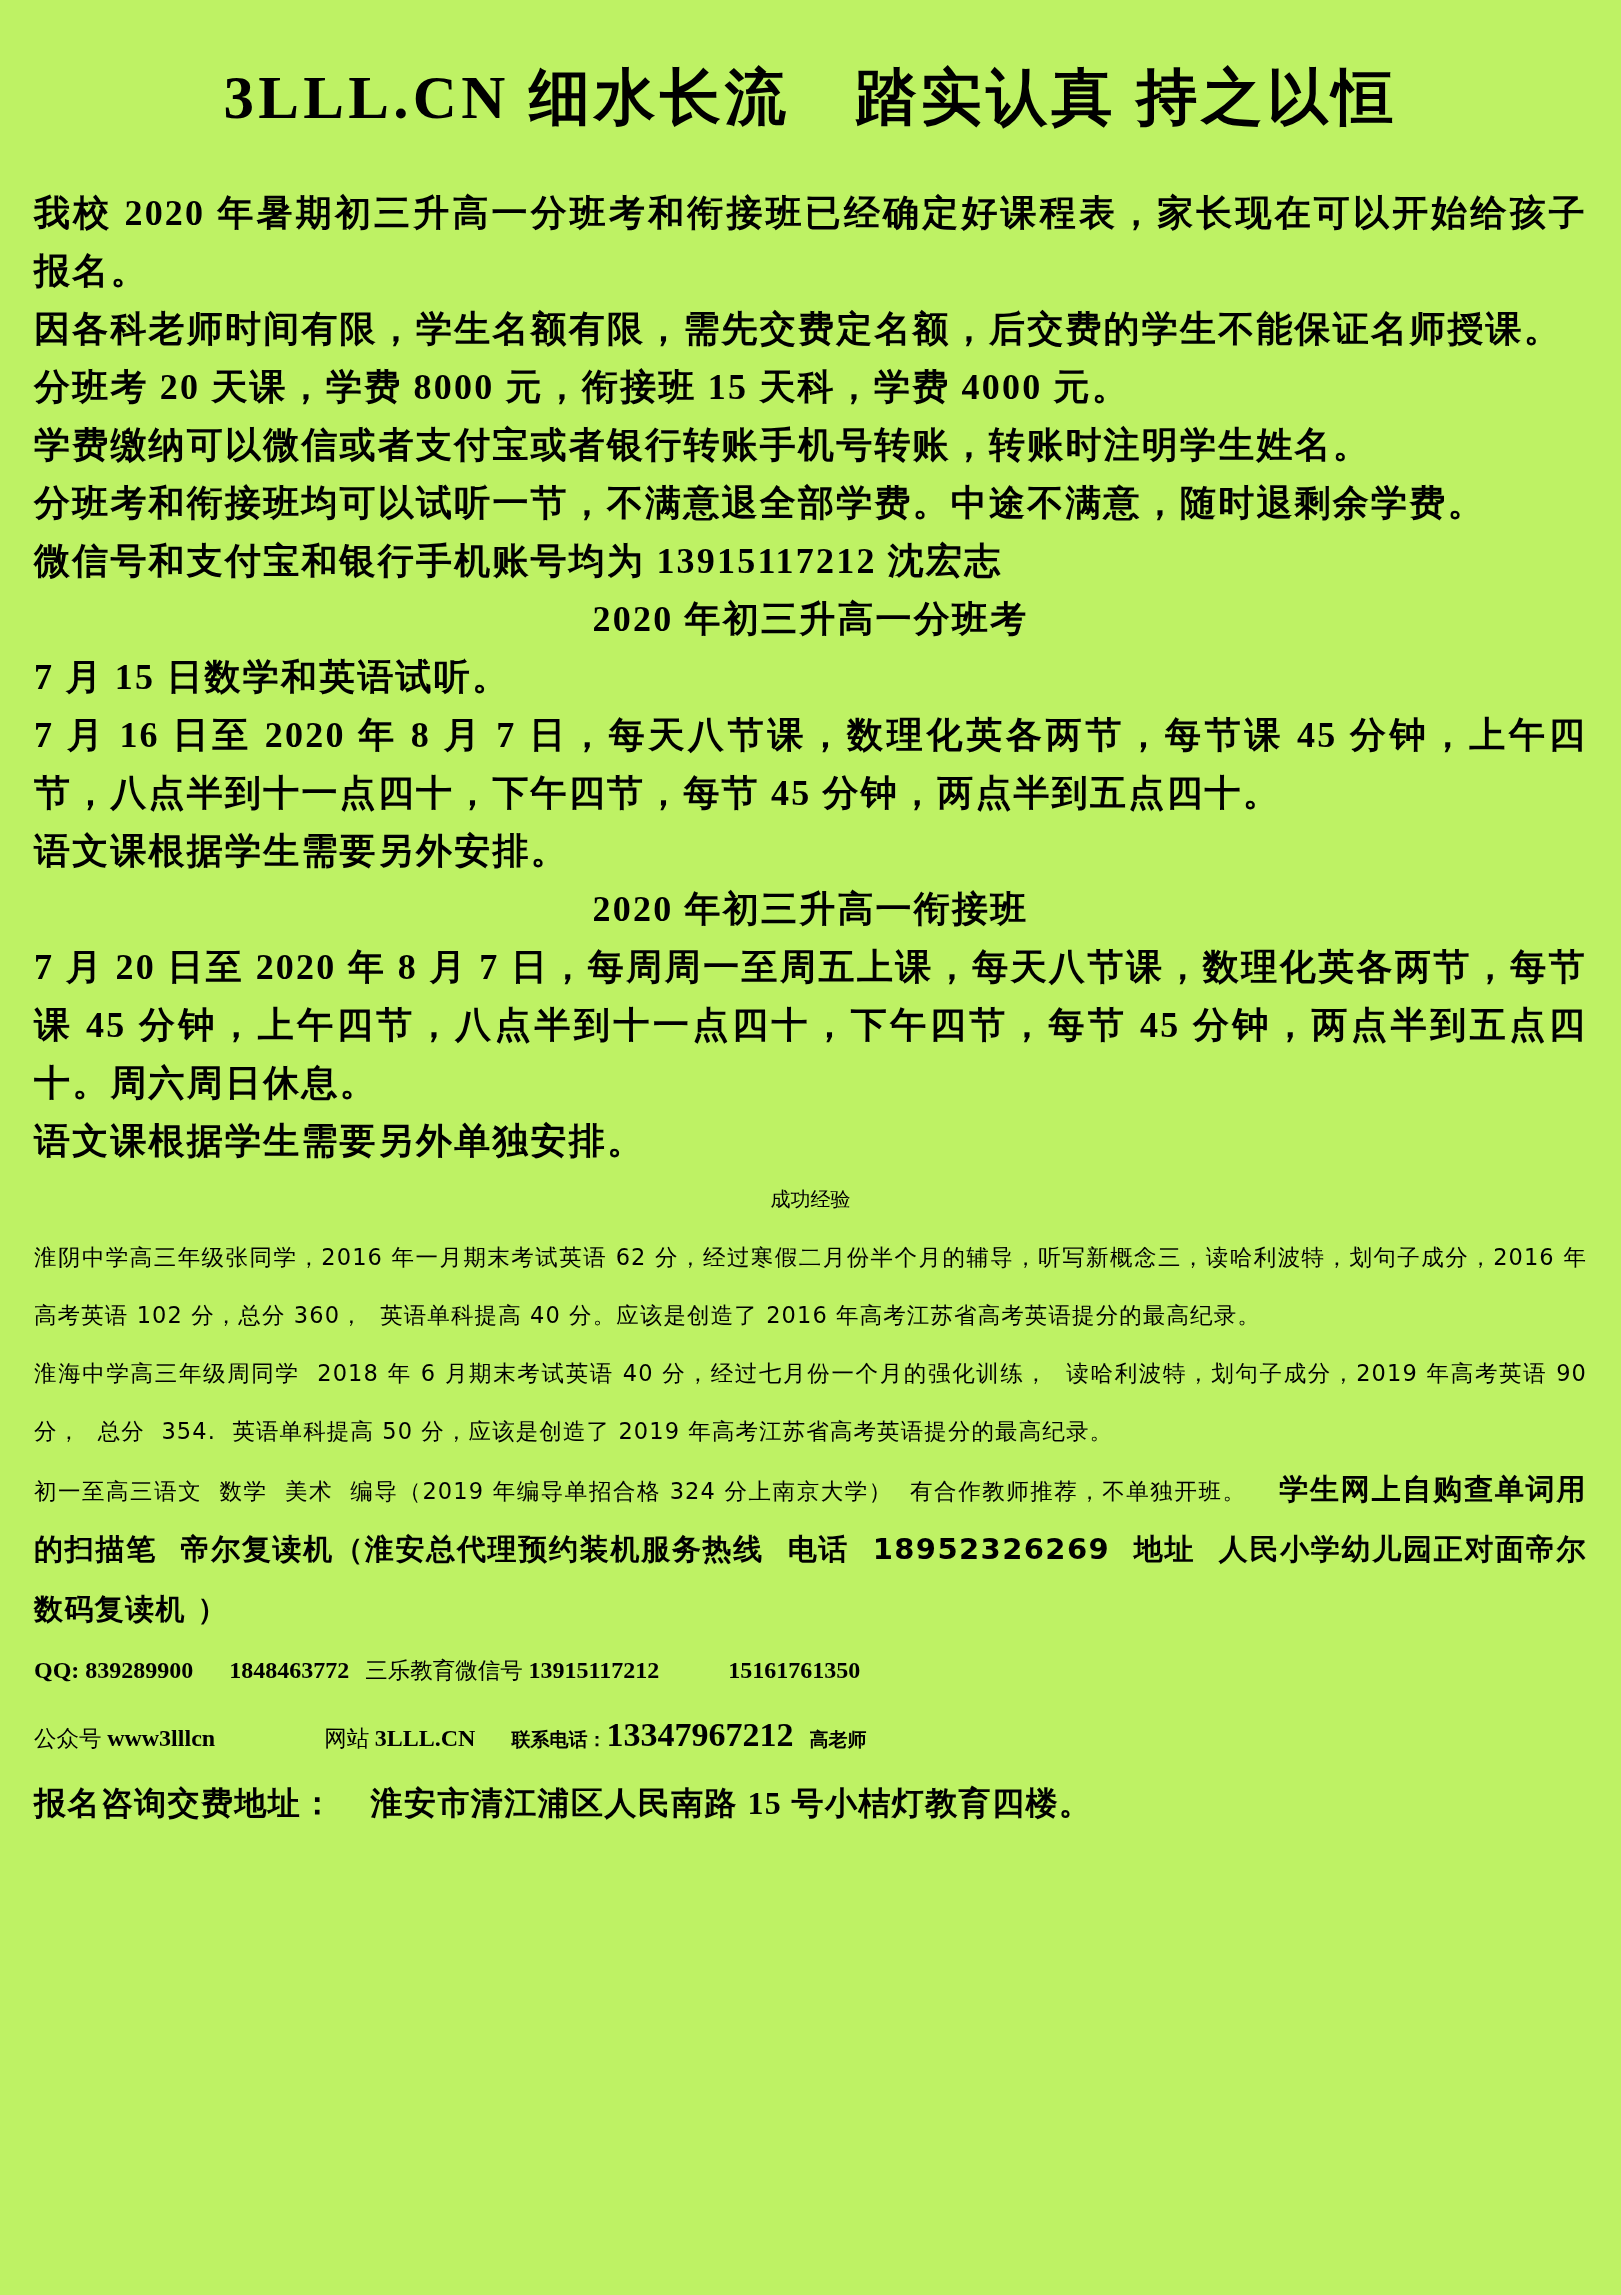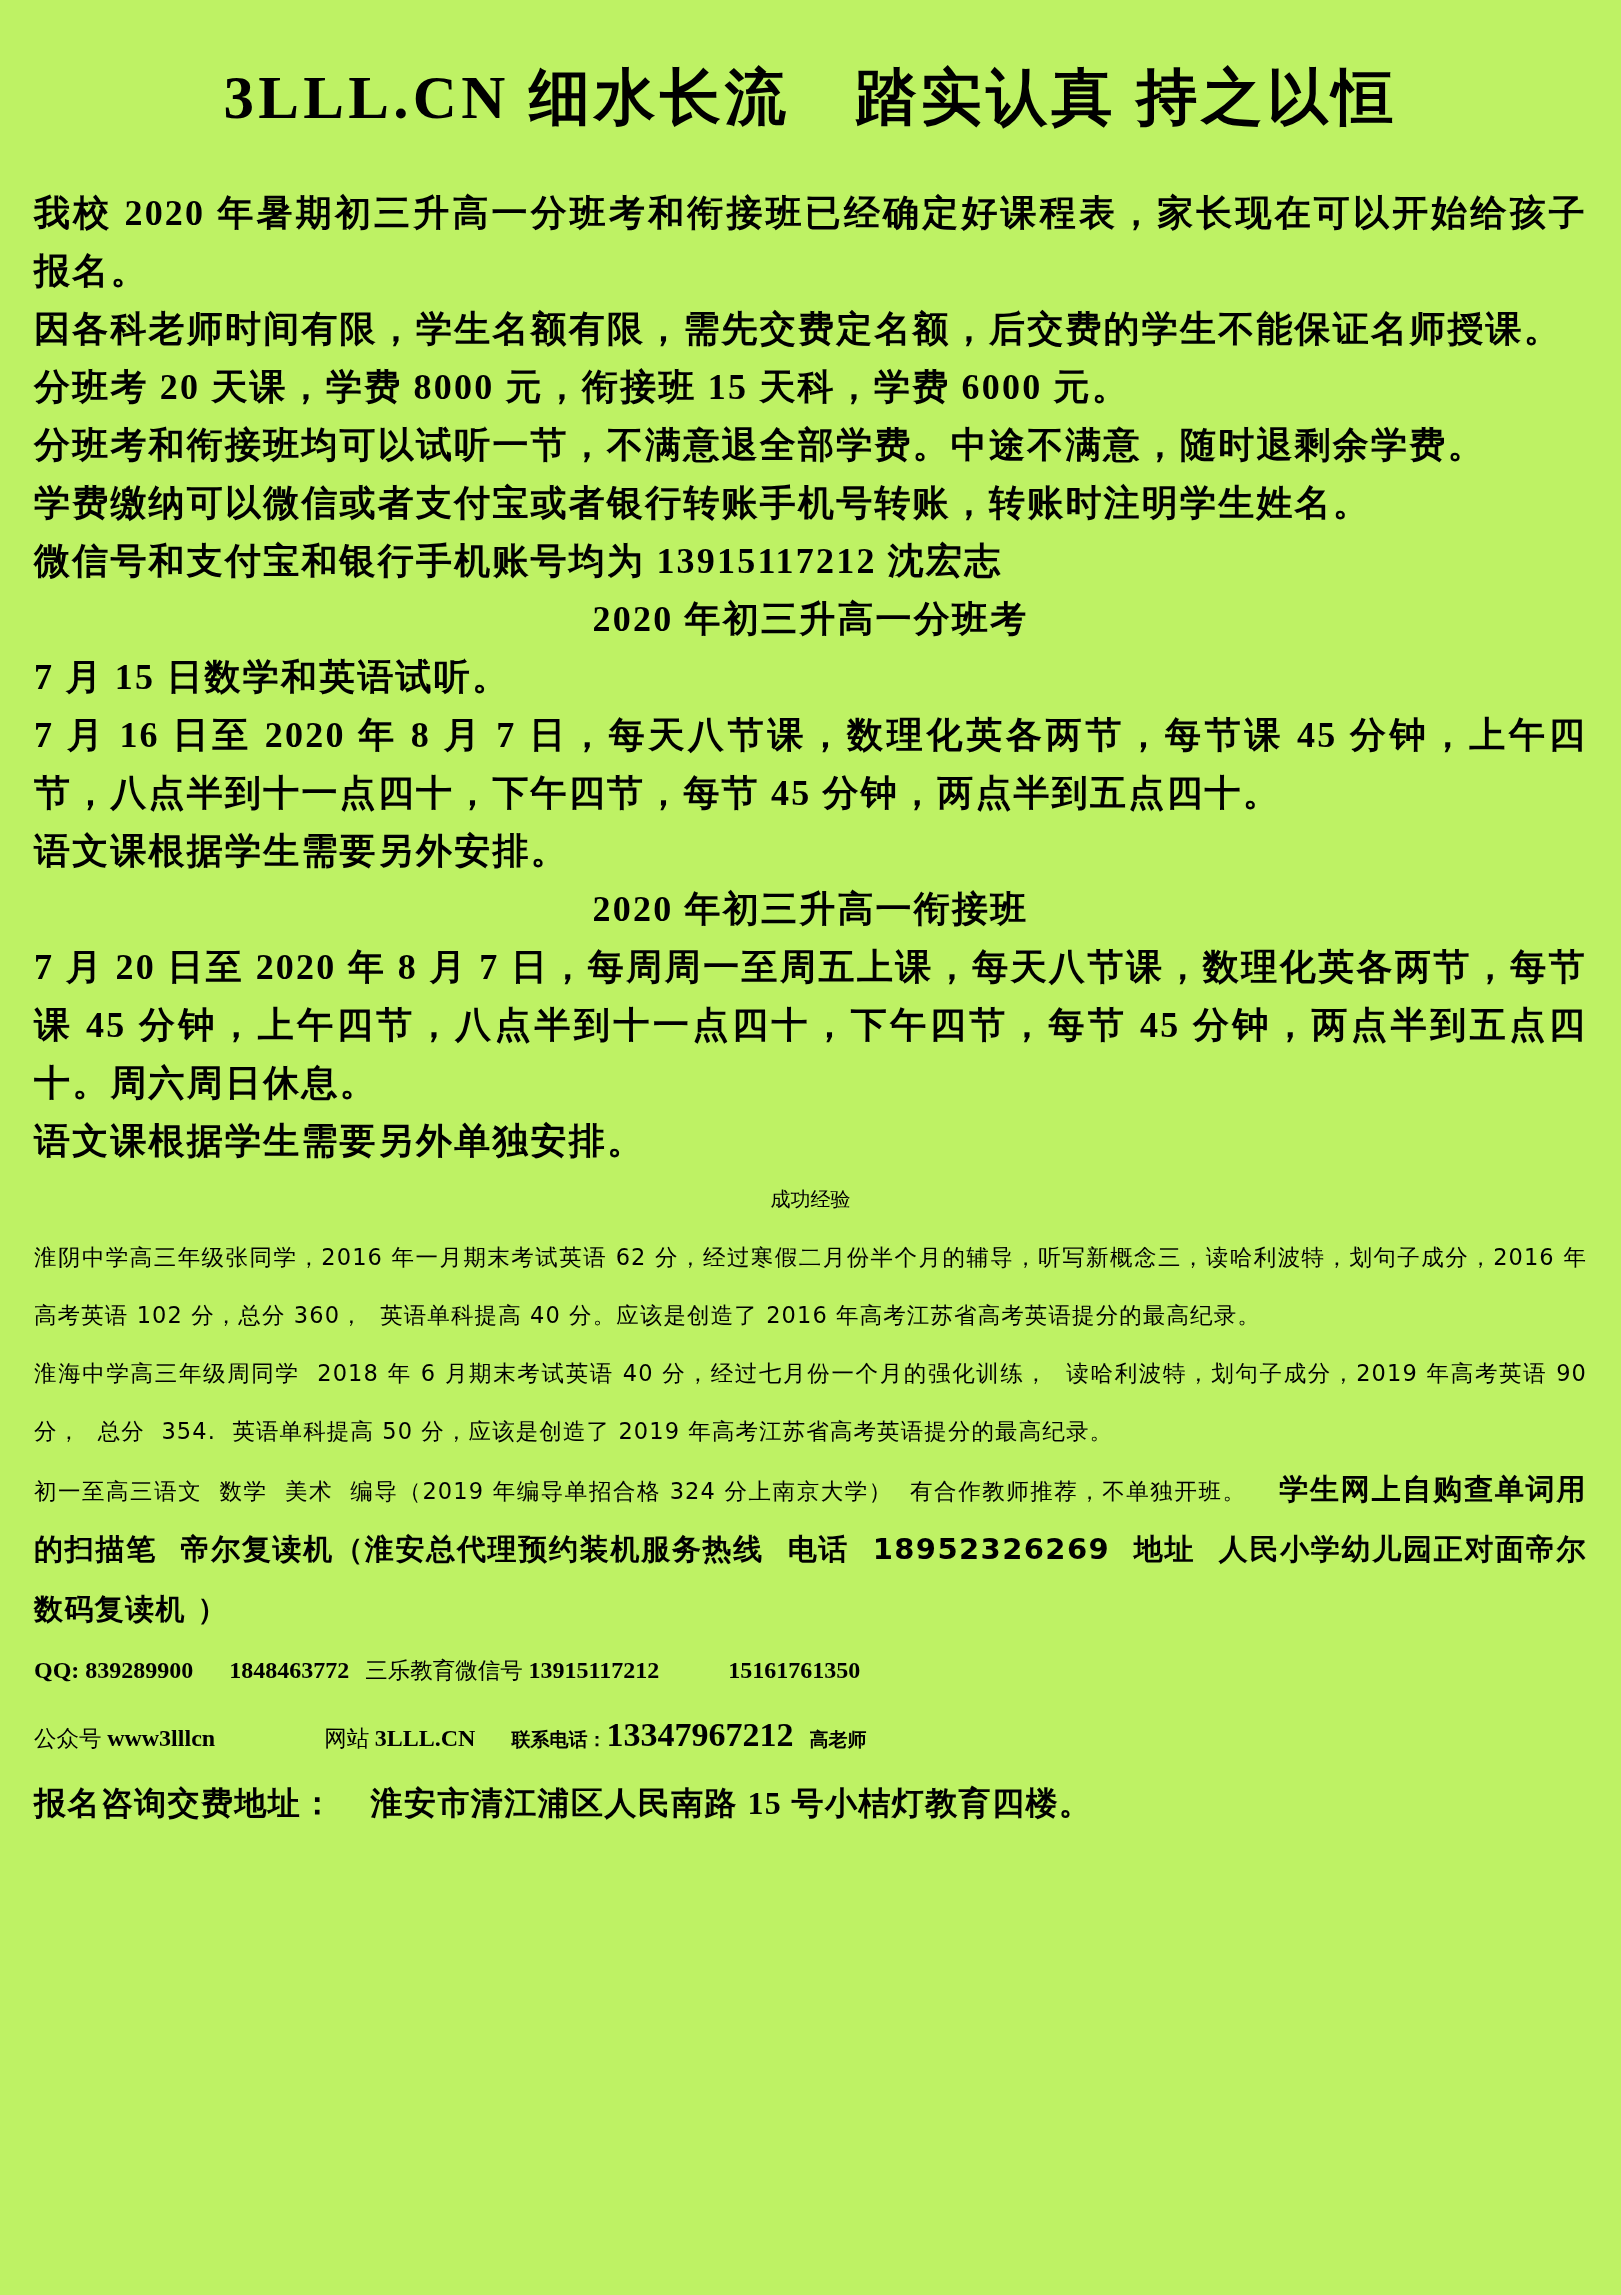--- a/index.html
+++ b/index.html
@@ -90,23 +90,23 @@
 </style>
 </head>
 <body>
 
 <div class="page">
 
   <h1 class="title">3LLL.CN 细水长流　踏实认真 持之以恒</h1>
 
   <p class="body">我校 2020 年暑期初三升高一分班考和衔接班已经确定好课程表，家长现在可以开始给孩子报名。</p>
   <p class="body">因各科老师时间有限，学生名额有限，需先交费定名额，后交费的学生不能保证名师授课。</p>
-  <p class="body">分班考 20 天课，学费 8000 元，衔接班 15 天科，学费 6000 元。</p>
+  <p class="body">分班考 20 天课，学费 8000 元，衔接班 15 天科，学费 4000 元。</p>
+  <p class="body">学费缴纳可以微信或者支付宝或者银行转账手机号转账，转账时注明学生姓名。</p>
   <p class="body">分班考和衔接班均可以试听一节，不满意退全部学费。中途不满意，随时退剩余学费。</p>
-  <p class="body">学费缴纳可以微信或者支付宝或者银行转账手机号转账，转账时注明学生姓名。</p>
   <p class="body"><span>微信号和支付宝和银行手机账号均为 </span><span>13915117212</span><span> 沈宏志</span></p>
 
   <h2 class="section-heading">2020 年初三升高一分班考</h2>
   <p class="body">7 月 15 日数学和英语试听。</p>
   <p class="body">7 月 16 日至 2020 年 8 月 7 日，每天八节课，数理化英各两节，每节课 45 分钟，上午四节，八点半到十一点四十，下午四节，每节 45 分钟，两点半到五点四十。</p>
   <p class="body">语文课根据学生需要另外安排。</p>
 
   <h2 class="section-heading">2020 年初三升高一衔接班</h2>
   <p class="body">7 月 20 日至 2020 年 8 月 7 日，每周周一至周五上课，每天八节课，数理化英各两节，每节课 45 分钟，上午四节，八点半到十一点四十，下午四节，每节 45 分钟，两点半到五点四十。周六周日休息。</p>
   <p class="body">语文课根据学生需要另外单独安排。</p>

